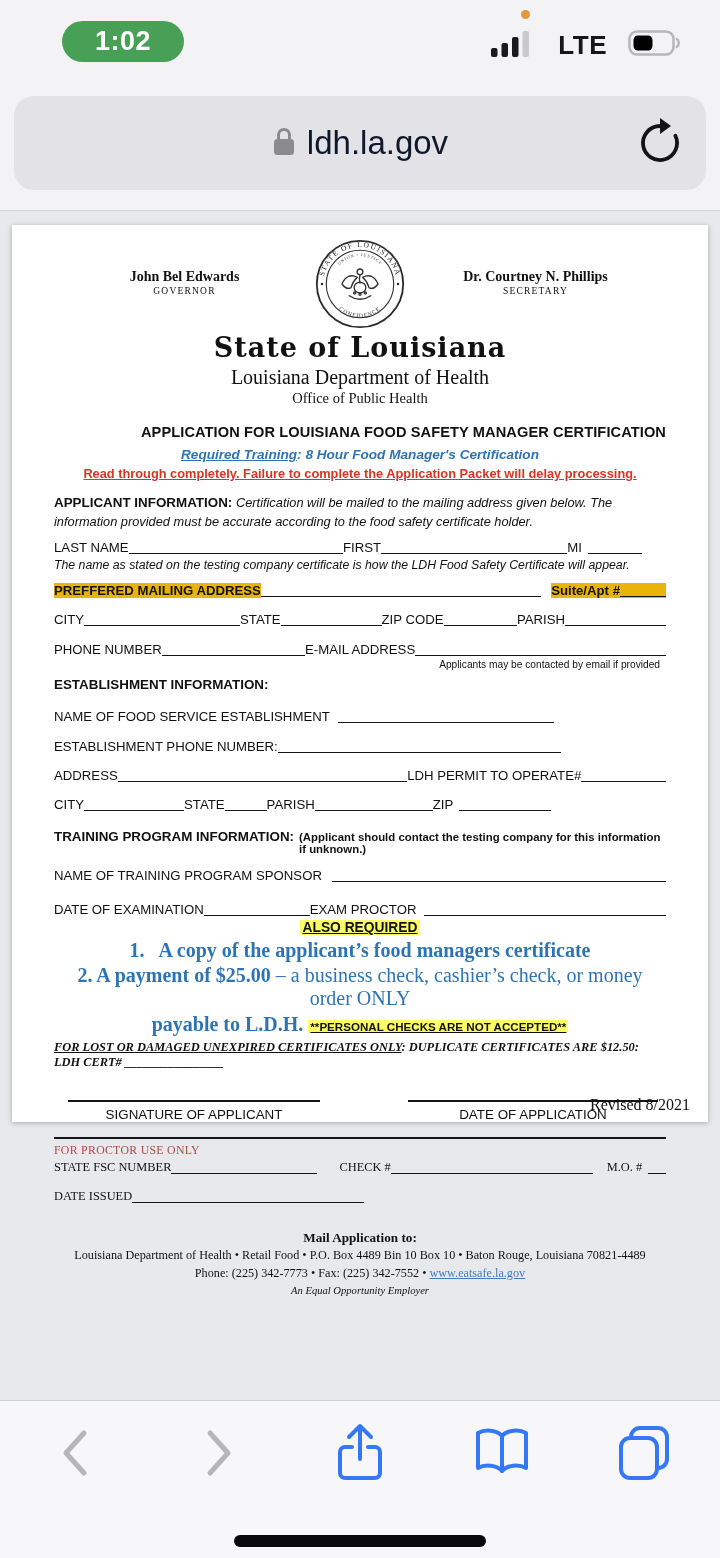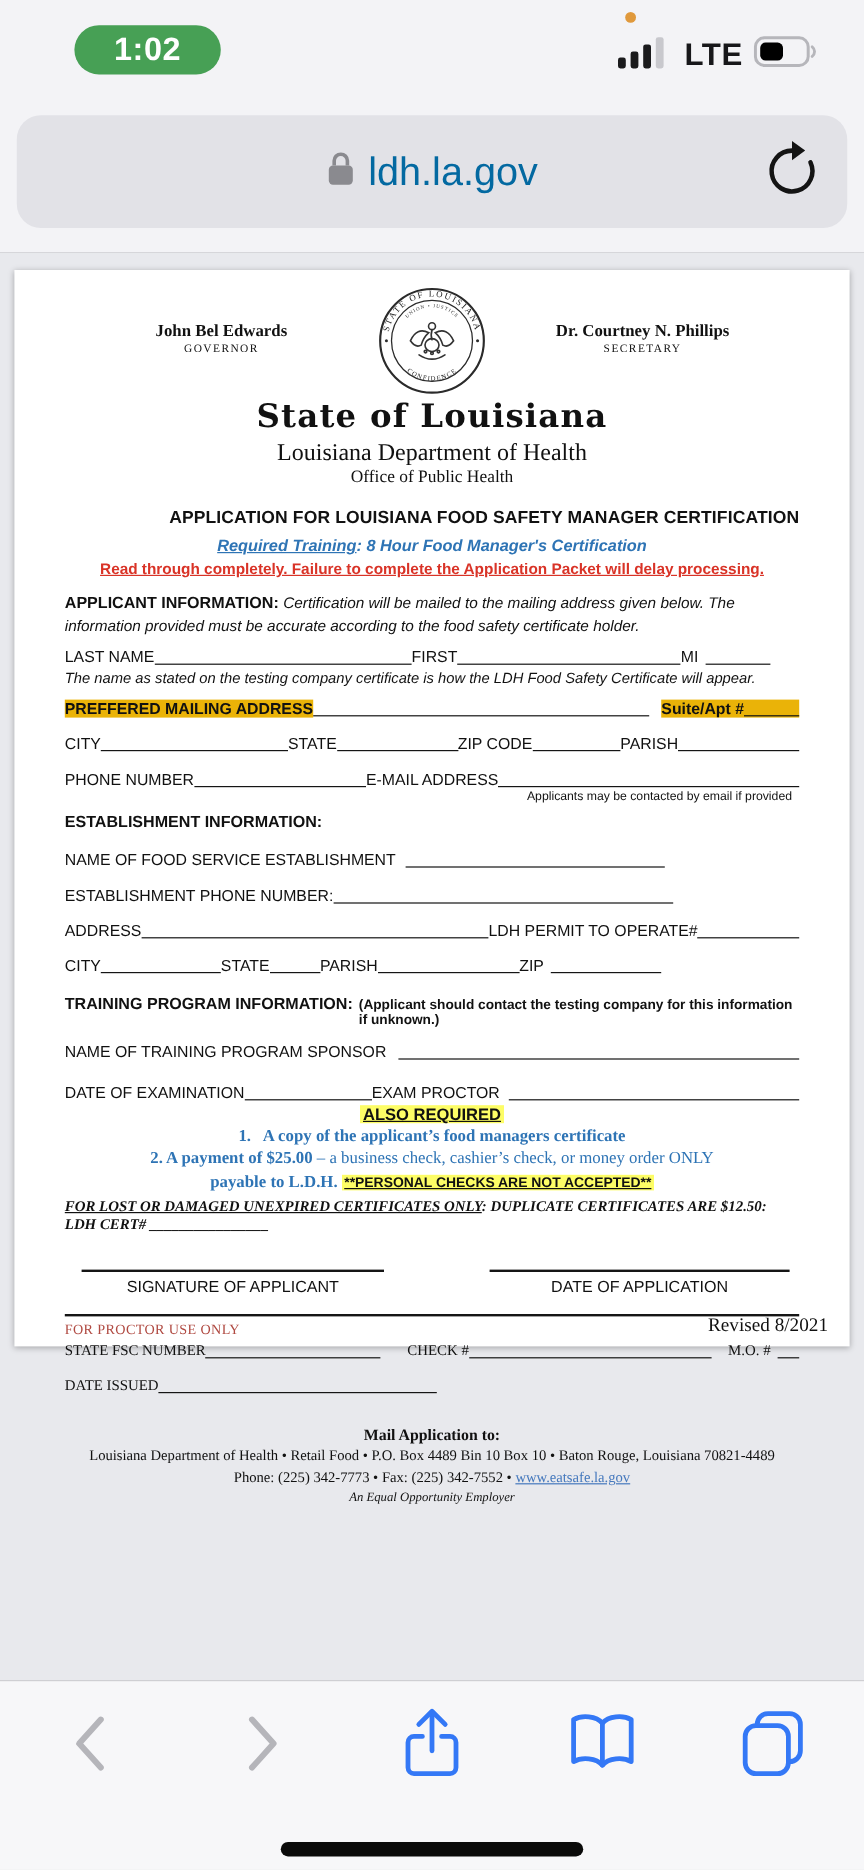--- a/index.html
+++ b/index.html
@@ -11,26 +11,26 @@
     overflow:hidden;
     color:#111;
   }
   
   .chrome-top { background:#f3f3f6; border-bottom:1px solid #d6d6da; padding-bottom:20px; }
   .status-row { height:88px; position:relative; }
   .mic-dot { position:absolute; left:521px; top:10px; width:9px; height:9px; border-radius:50%; background:#e0993c; }
   .time-pill { position:absolute; left:62px; top:21px; width:122px; height:41px; border-radius:21px;
     background:#47a055; color:#fff; font-size:27px; font-weight:bold;
     display:flex; align-items:center; justify-content:center; letter-spacing:.5px; }
-  .status-right { position:absolute; right:36px; top:27px; display:flex; align-items:center; gap:9px; }
+  .status-right { position:absolute; right:36px; top:27px; display:flex; align-items:center; gap:21px; }
   .lte { font-size:26px; font-weight:600; color:#17171a; letter-spacing:.5px; }
   .url-bar { margin:8px 14px 0; height:94px; background:#e2e2e7; border-radius:20px;
     display:flex; align-items:center; justify-content:center; position:relative; }
   .url-center { display:flex; align-items:center; gap:11px; }
-  .url-text { font-size:33px; color:#0369a1; }
+  .url-text { font-size:33px; color:#0f172a; }
   .reload-btn { position:absolute; right:24px; top:50%; transform:translateY(-50%); }
   
   .content { flex:1; padding:14px 12px 0; background:#e8e9ed; }
   .page { background:#fff; height:897px; padding:14px 42px 10px;
     box-shadow:0 1px 5px rgba(0,0,0,.28); position:relative; font-size:13.2px; }
   
   .letterhead { display:grid; grid-template-columns:1fr auto 1fr; align-items:start; }
   .offblock { text-align:center; padding-top:30px; font-family:"Liberation Serif",serif; }
   .offname { font-weight:bold; font-size:14px; }
   .offtitle { font-size:9.5px; letter-spacing:1.2px; margin-top:1px; }
@@ -48,21 +48,21 @@
   .para { margin-top:14px; line-height:1.4; }
   .b { font-weight:bold; }
   .i { font-style:italic; }
   .frow { display:flex; align-items:flex-end; font-size:13.2px; white-space:nowrap; }
   .ln { border-bottom:1.7px solid #151515; height:6px; margin-bottom:1px; }
   .hl { background:#eab308; }
   .note-sm { font-size:12.3px; font-style:italic; margin-top:3px; }
   .email-note { text-align:right; font-size:10.2px; margin-top:2px; padding-right:6px; }
   .sec-head { font-weight:bold; font-size:13.4px; }
   .center { text-align:center; }
-  .blue-serif { font-family:"Liberation Serif",serif; color:#2e74b5; font-size:14px; }
+  .blue-serif { font-family:"Liberation Serif",serif; color:#2e74b5; font-size:20px; }
   .also-req { background:#fdfd66; font-weight:bold; font-size:13.8px; text-decoration:underline; padding:0 3px; }
   .checks-warn { background:#fdfd66; font-weight:bold; font-size:11.6px; text-decoration:underline; color:#111;
     font-family:"Liberation Sans",sans-serif; padding:0 2px; }
   .lost-line { font-family:"Liberation Serif",serif; font-weight:bold; font-style:italic; font-size:12.4px; margin-top:4px; }
   .lost-line .u { text-decoration:underline; }
   
   .sig-row { display:flex; justify-content:space-between; margin-top:30px; padding:0 8px 0 14px; }
   .sig-col { text-align:center; }
   .sig-line { border-top:2.2px solid #151515; }
   .sig-lbl { font-size:13.4px; margin-top:5px; }

